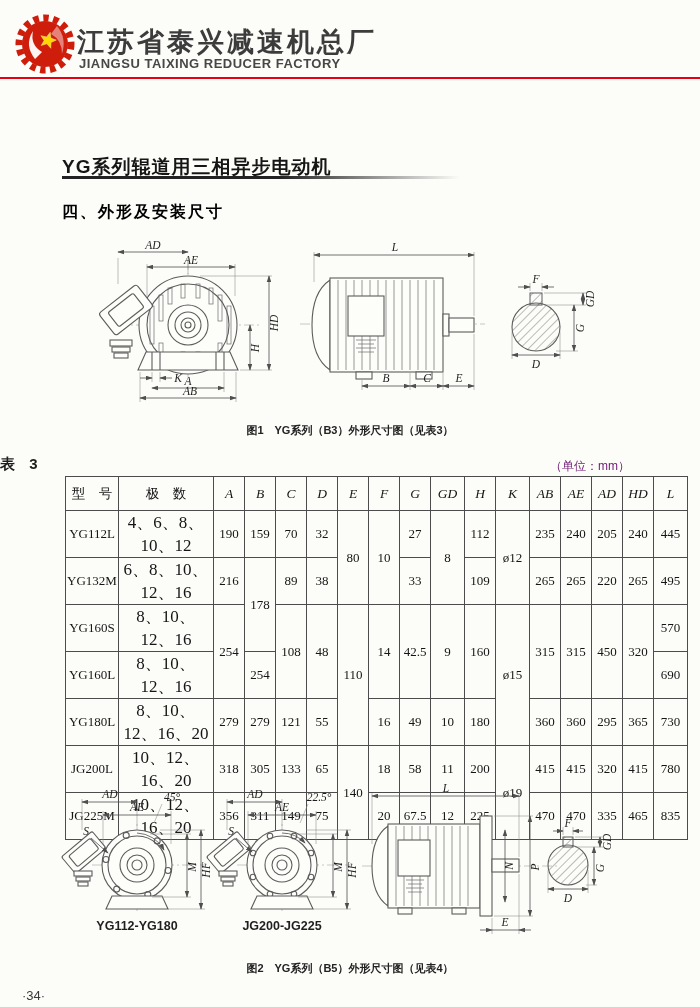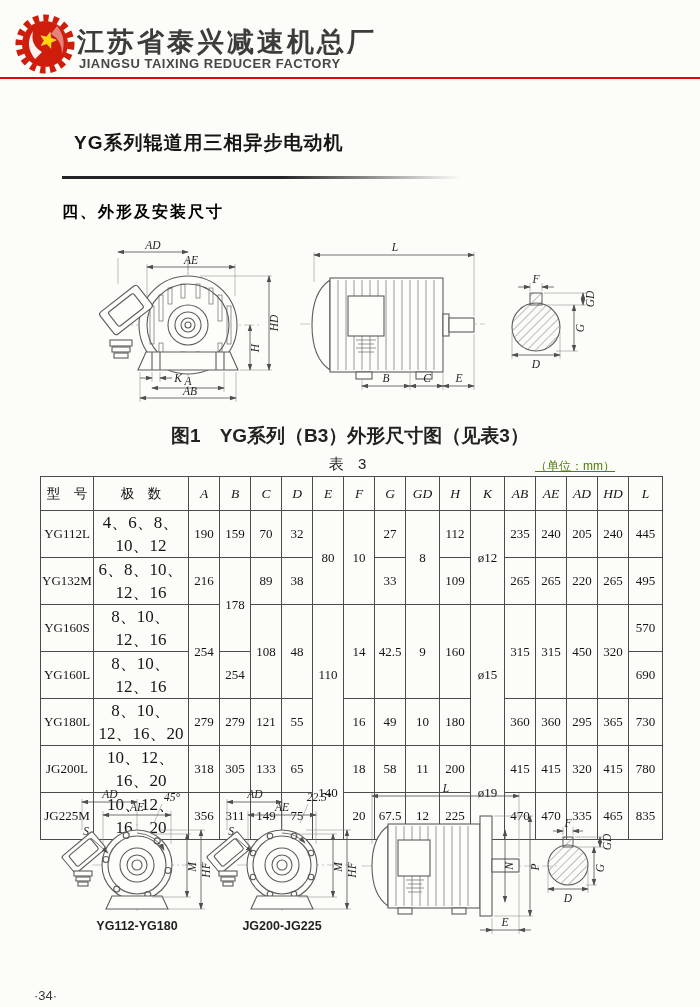--- a/index.html
+++ b/index.html
@@ -6,45 +6,45 @@
   .page{position:relative;width:700px;height:1007px;margin:0 auto;background:#fcfcf9;
         font-family:"Liberation Sans",sans-serif;overflow:hidden;color:#2b2b2b;}
   
   .brand-zh{position:absolute;left:77px;top:24px;font-size:27px;font-weight:bold;
             color:#3c3c3c;letter-spacing:3px;}
   .brand-en{position:absolute;left:79px;top:56px;font-size:13px;font-weight:bold;
             color:#474747;letter-spacing:.5px;text-align:right;}
   .logo{position:absolute;left:13px;top:12px;width:64px;height:64px;}
   .red-rule{position:absolute;left:0;top:77px;width:700px;height:2px;background:var(--accent,#e60012);}
   
-  .doc-title{position:absolute;left:62px;top:130px;font-size:19px;font-weight:bold;color:#161616;letter-spacing:1px;margin-left:12px;}
+  .doc-title{position:absolute;left:62px;top:154px;font-size:19px;font-weight:bold;color:#161616;letter-spacing:1px;}
   .title-rule{position:absolute;left:62px;top:176px;width:398px;height:3px;
               background:linear-gradient(to right,#232323 55%,rgba(35,35,35,0));}
   .section-heading{position:absolute;left:62px;top:202px;font-size:16px;font-weight:bold;color:#000000;letter-spacing:2px;}
   .fig-caption{position:absolute;left:0;top:423px;width:700px;text-align:center;
-               font-size:19px;font-weight:bold;color:#222;}
+               font-size:11px;font-weight:bold;color:#222;}
   .fig2-caption{top:961px;}
-  .table-title{position:absolute;left:0;top:455px;width:700px;text-align:center;
-               font-size:15px;font-weight:normal;letter-spacing:5px;color:#1d1d1d;}
-  .unit-note{position:absolute;left:535px;top:458px;width:110px;font-size:12px;color:#4d7c0f;text-align:left;text-decoration:underline;}
-  .page-num{position:absolute;left:34px;top:988px;font-size:13px;color:#3a3a3a;}
+  .table-title{position:absolute;left:0;top:455px;width:700px;text-align:left;
+               font-size:15px;font-weight:bold;letter-spacing:5px;color:#1d1d1d;}
+  .unit-note{position:absolute;left:535px;top:458px;width:110px;font-size:12px;color:#701a75;text-align:center;}
+  .page-num{position:absolute;left:22px;top:988px;font-size:13px;color:#3a3a3a;}
   
   .fig{position:absolute;left:0;}
   #fig1{top:240px;} #fig2{top:782px;}
   .ln{stroke:#5c5c5c;stroke-width:1.1;fill:none;}
   .lnf{stroke:#5c5c5c;stroke-width:1.1;fill:#fdfdfa;}
   .fin{stroke:#6b6b6b;stroke-width:.7;fill:none;}
   .dim{stroke:#4f4f4f;stroke-width:.8;fill:none;}
   .ext{stroke:#8a8a8a;stroke-width:.55;fill:none;}
   .cl{stroke:#9a9a9a;stroke-width:.55;fill:none;stroke-dasharray:10 3 2 3;}
   .dl{font-family:"Liberation Serif",serif;font-style:italic;font-size:11.5px;fill:#1f1f1f;text-anchor:middle;}
   .mod{font-family:"Liberation Sans",sans-serif;font-weight:bold;font-style:normal;
        font-size:12.5px;fill:#1f1f1f;text-anchor:middle;}
   
-  #t3{position:absolute;left:40px;top:476px;border-collapse:collapse;
+  #t3{position:absolute;left:65px;top:476px;border-collapse:collapse;
       font-family:"Liberation Serif",serif;color:#151515;}
   #t3 th,#t3 td{border:1px solid #4c4c4c;text-align:center;vertical-align:middle;
       font-weight:normal;font-size:13px;padding:0 1px;background:transparent;}
   #t3 thead th{height:33px;font-size:13.5px;}
   #t3 tbody td{height:31px;}
   #t3 thead th:nth-child(n+3){font-style:italic;}
   #t3 thead th:nth-child(1){width:50px;}
   #t3 thead th:nth-child(2){width:92px;}
   #t3 thead th:nth-child(n+3){width:28px;}
   #t3 thead th:nth-child(10),#t3 thead th:nth-child(12){width:31px;}
@@ -510,14 +510,15 @@
       <line class="ext" x1="586" y1="103" x2="597" y2="103"></line>
       <line class="dim" x1="594" y1="65" x2="594" y2="103" marker-start="url(#ae0)" marker-end="url(#ae1)"></line>
       <text class="dl" transform="rotate(-90 604 86)" x="604" y="86">G</text>
       <line class="ext" x1="548" y1="88" x2="548" y2="111"></line>
         <line class="ext" x1="588" y1="88" x2="588" y2="111"></line>
       <line class="dim" x1="548" y1="107" x2="588" y2="107" marker-start="url(#ae0)" marker-end="url(#ae1)"></line>
       <text class="dl" x="568" y="120">D</text>
     </g>
   </svg>
 
+  <div class="fig-caption fig2-caption">图2　YG系列（B5）外形尺寸图（见表4）</div>
   <div class="page-num">·34·</div>
 </div>
 
 </body></html>

